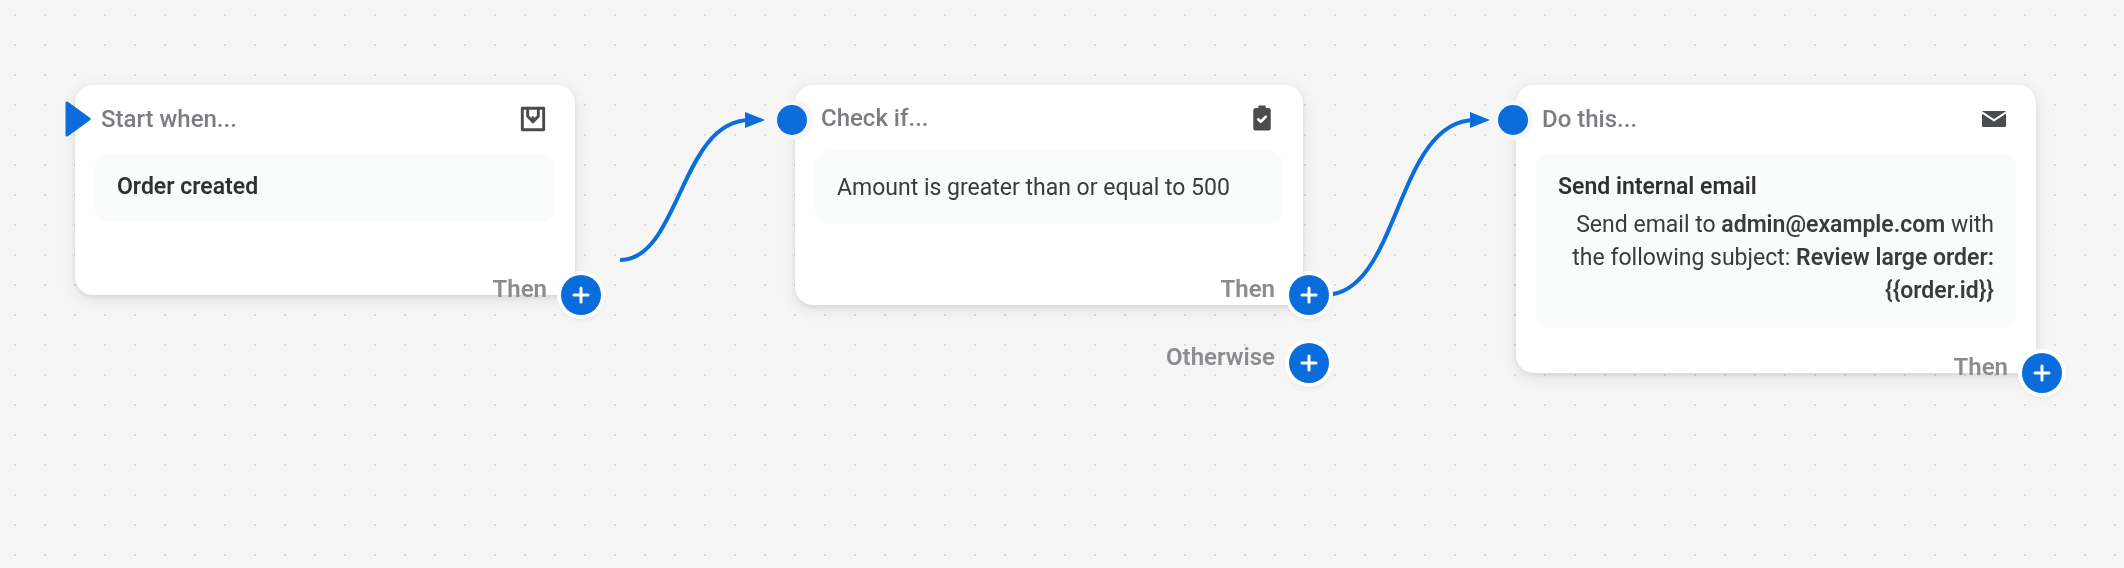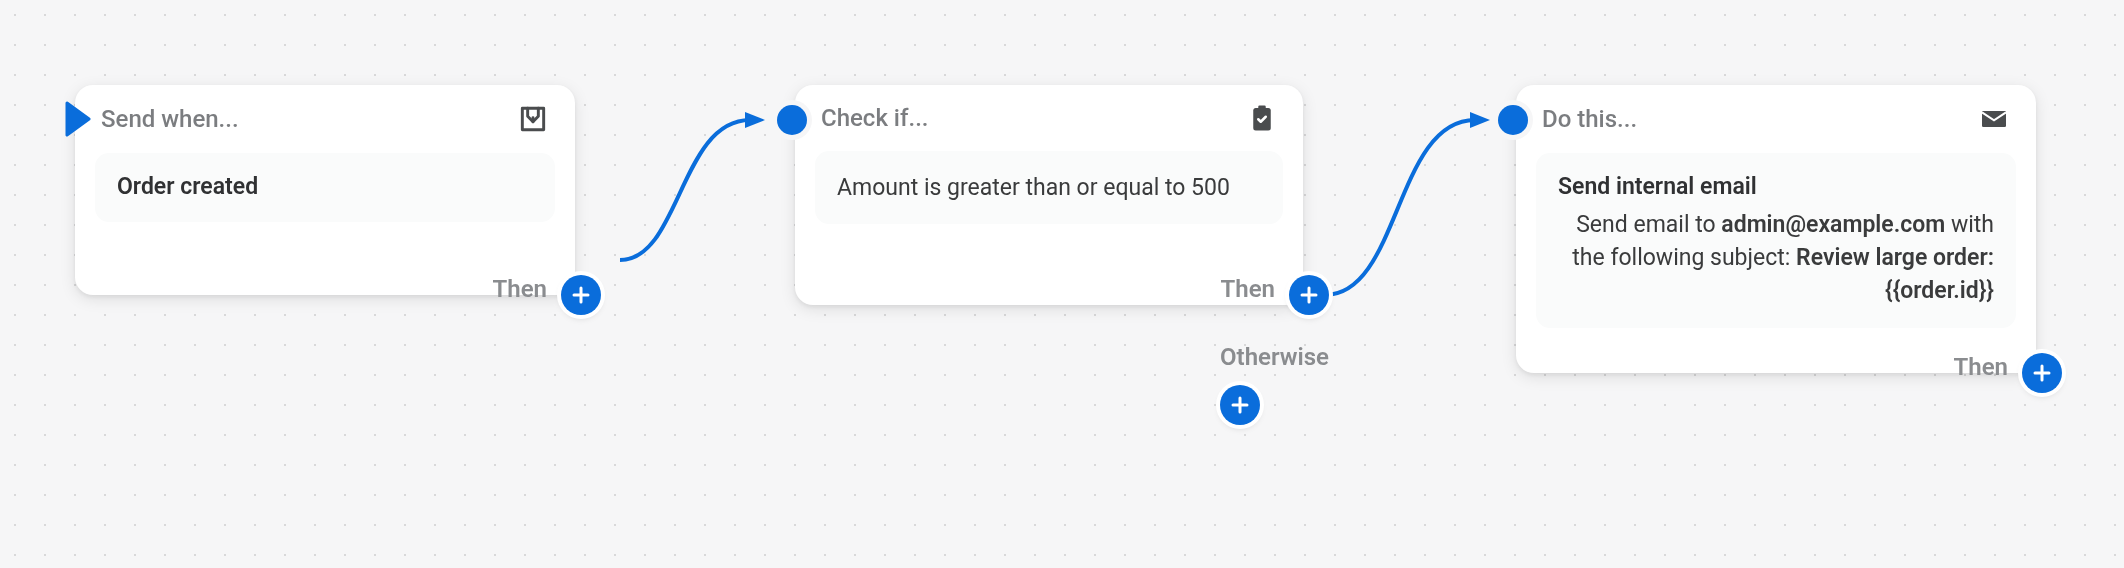--- a/index.html
+++ b/index.html
@@ -115,21 +115,21 @@
     <polygon class="head" points="170,42 190,50 170,58"></polygon>
   </svg>
 
   <div class="card" style="left:75px; top:85px; width:500px; height:210px;">
     <div class="start-handle">
       <svg width="28" height="36" viewBox="0 0 28 36">
           <polygon points="2,2 24,18 2,34" fill="#0a6ddb" stroke="#0a6ddb" stroke-width="3" stroke-linejoin="round"></polygon>
         </svg>
     </div>
     <div class="card-header">
-      <span class="label">Send when...</span>
+      <span class="label">Start when...</span>
       <span class="hicon">
         <svg width="32" height="32" viewBox="0 0 24 24" fill="none" stroke="currentColor" stroke-width="2.2" stroke-linecap="round" stroke-linejoin="round">
           <path d="M4 4h16v16H4z"></path>
           <path d="M8 4v6l4 4 4-4V4"></path>
           <path d="M12 14v-3"></path>
         </svg>
       </span>
     </div>
     <div class="card-body">
       <div class="title">Order created</div>
@@ -160,21 +160,21 @@
       <div class="desc">Amount is greater than or equal to 500</div>
     </div>
     <div class="branch-row" style="right:-26px; top:190px;">
       <span class="branch-label">Then</span>
       <div class="plus-btn">
         <svg width="24" height="24" viewBox="0 0 24 24">
             <path d="M12 5v14M5 12h14" stroke="#fff" stroke-width="3" stroke-linecap="round"></path>
           </svg>
       </div>
     </div>
-    <div class="branch-row" style="right:-26px; top:258px;flex-direction:column;">
+    <div class="branch-row" style="right:-26px; top:258px;">
       <span class="branch-label">Otherwise</span>
       <div class="plus-btn">
         <svg width="24" height="24" viewBox="0 0 24 24">
             <path d="M12 5v14M5 12h14" stroke="#fff" stroke-width="3" stroke-linecap="round"></path>
           </svg>
       </div>
     </div>
   </div>
 
   <div class="card" style="left:1516px; top:85px; width:520px; height:288px;">

